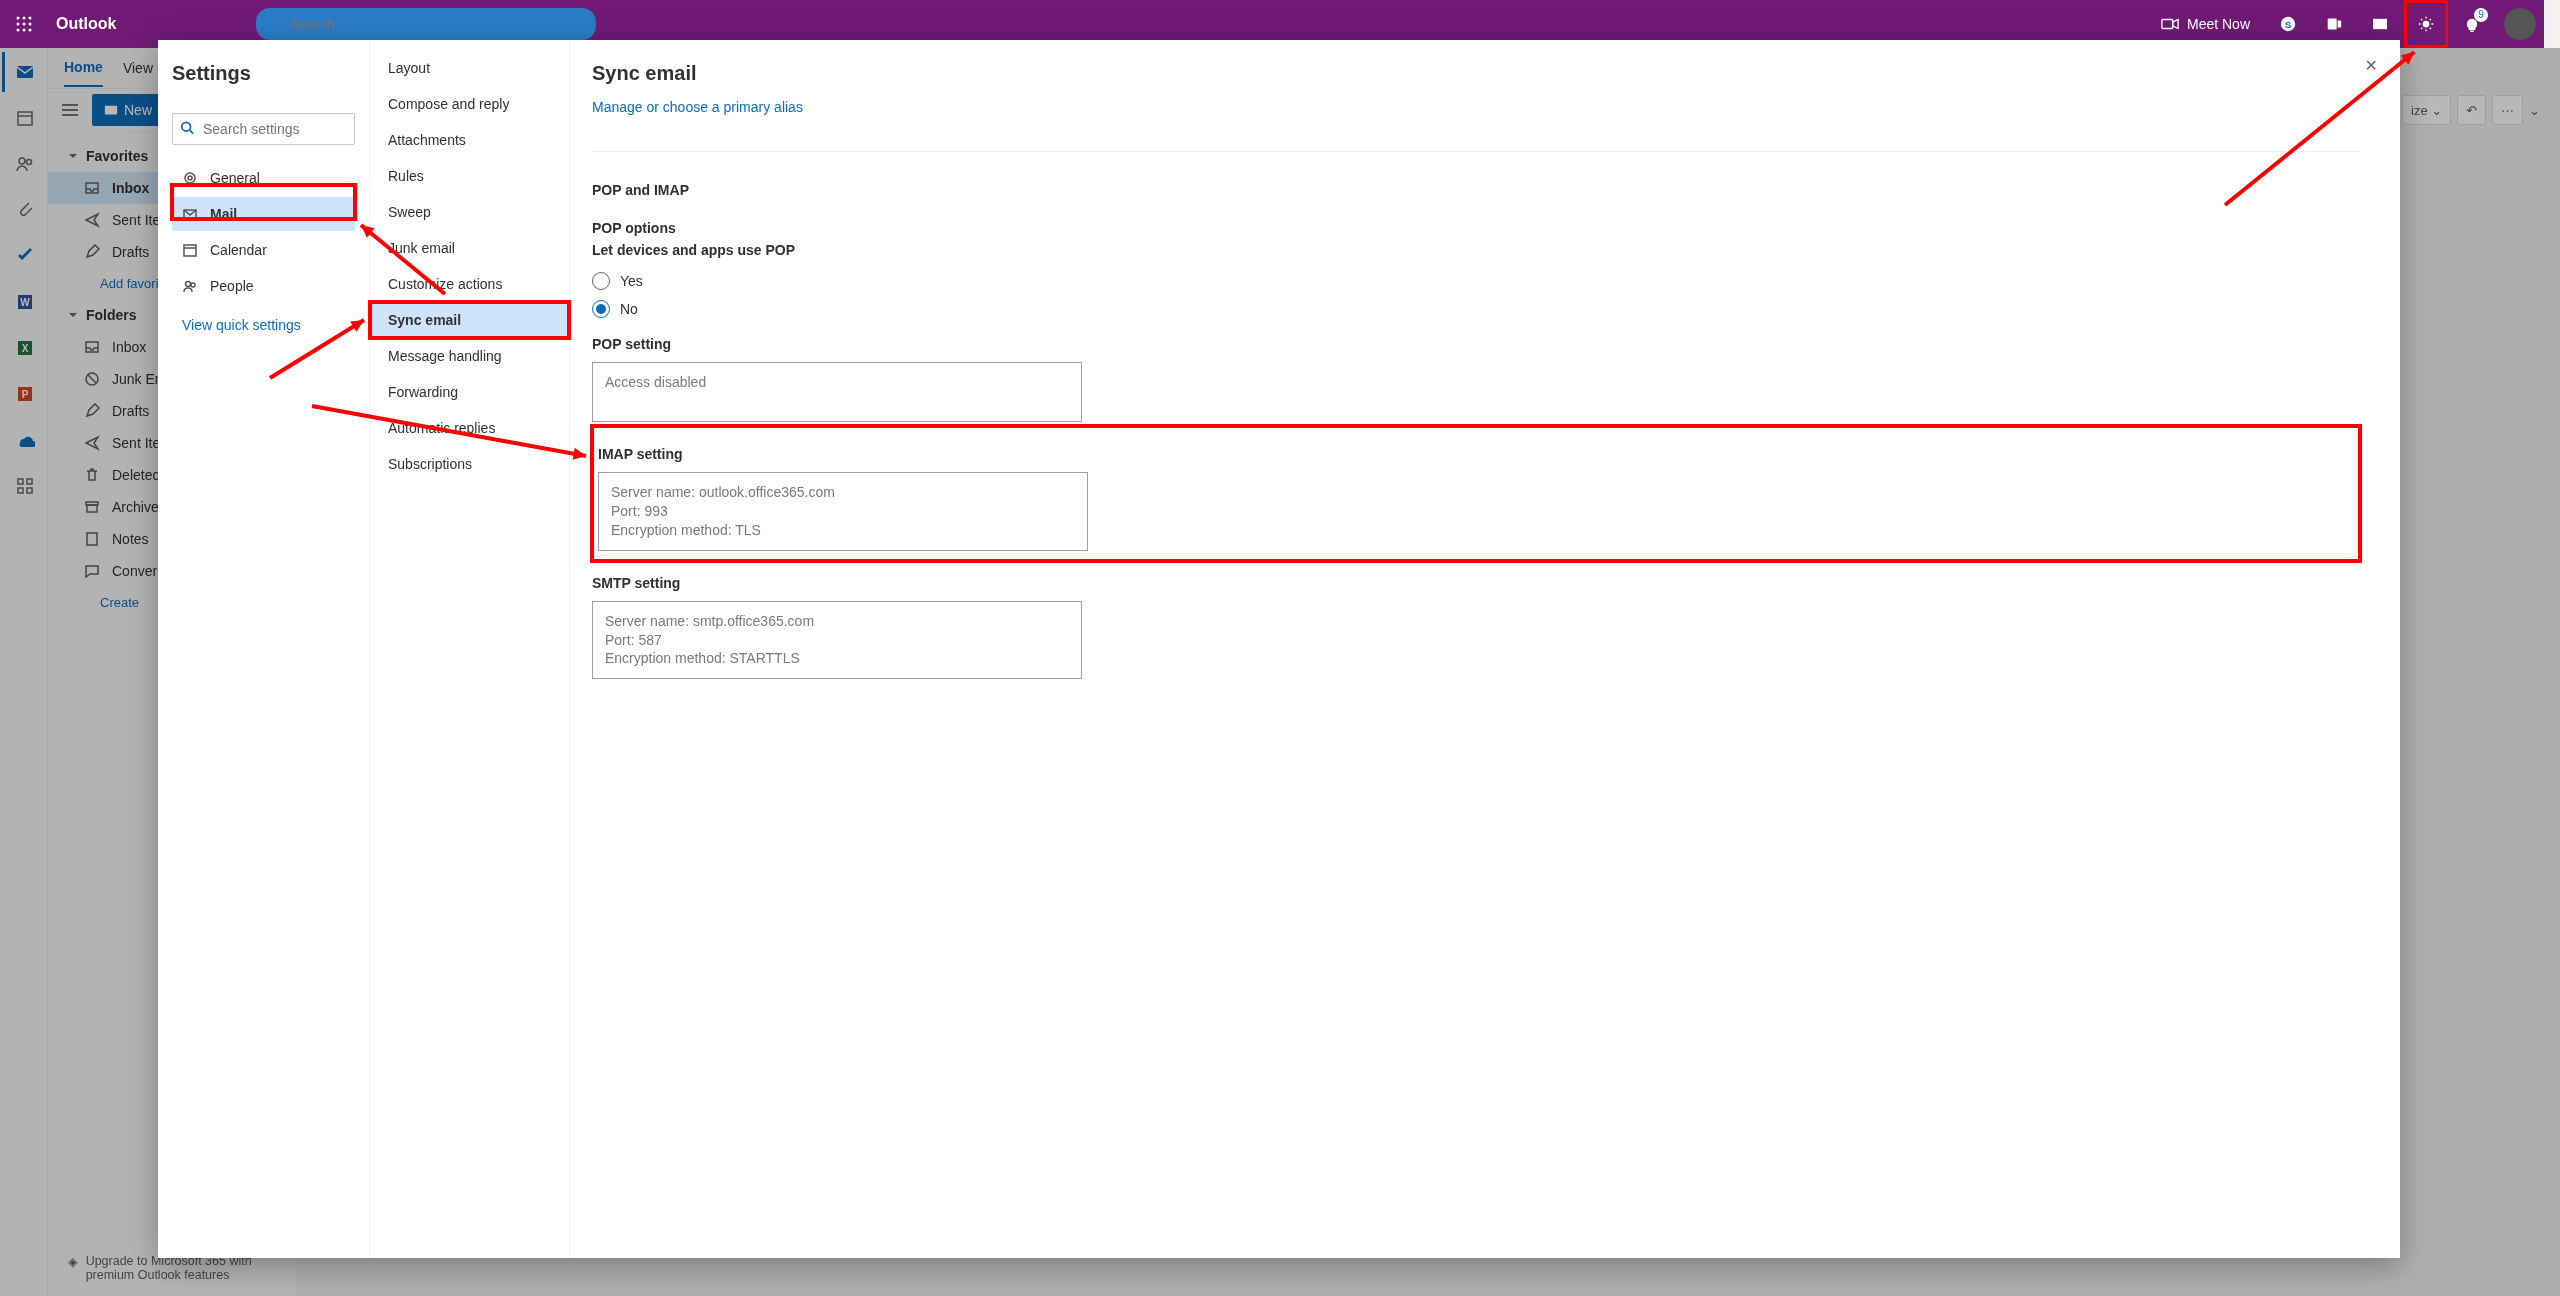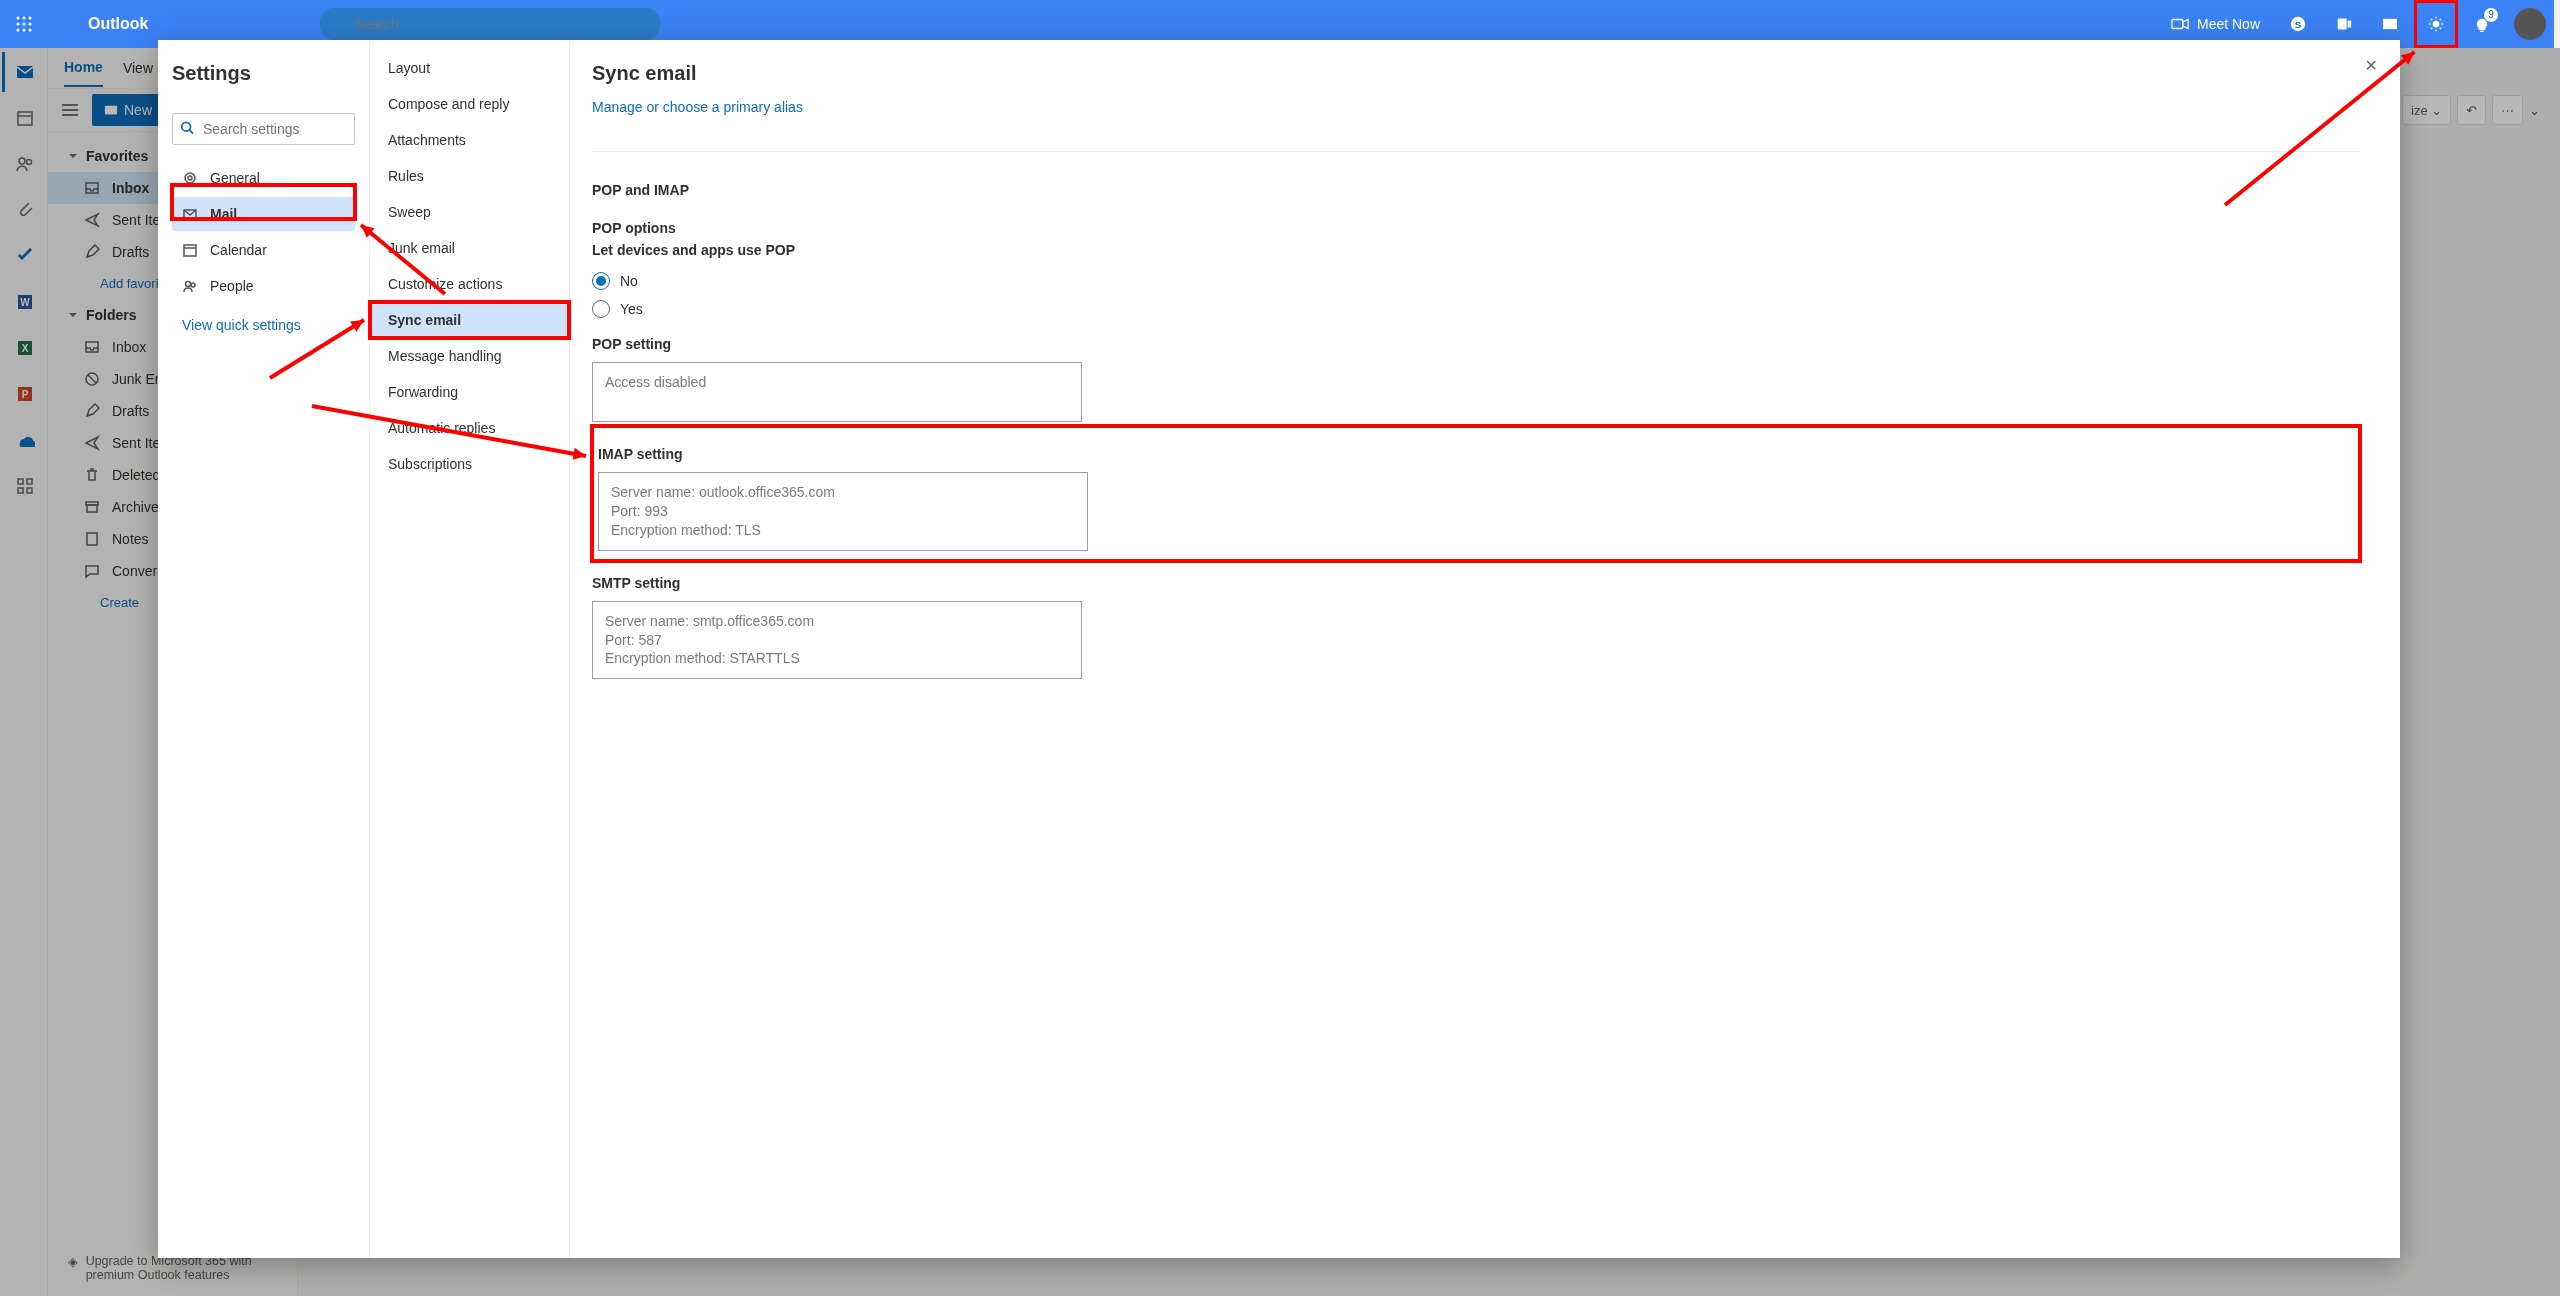--- a/index.html
+++ b/index.html
@@ -1,20 +1,20 @@
 <!DOCTYPE html>
 <html><head>
 <meta charset="utf-8">
 <style>
 * { box-sizing: border-box; margin: 0; padding: 0; font-family: "Segoe UI", Arial, sans-serif; }
 html, body { width: 100%; height: 100%; overflow: hidden; }
 body { background: #f3f2f1; font-size: 14px; color: #323130; position: relative; }
 
 
-.topbar { position: fixed; top: 0; left: 0; right: 6px; height: 48px; background: #3b82f6; color: #fff; display: flex; align-items: center; z-index: 10; gap: 32px; }
+.topbar { position: fixed; top: 0; left: 0; right: 16px; height: 48px; background: #701a75; color: #fff; display: flex; align-items: center; z-index: 10; }
 .waffle { width: 48px; height: 48px; display: flex; align-items: center; justify-content: center; cursor: pointer; }
 .brand { font-size: 16px; font-weight: 600; margin-left: 8px; margin-right: 140px; }
 .searchwrap { flex: 0 0 auto; }
 .searchbox { width: 340px; height: 32px; background: #2b7cc7; border: none; border-radius: 14px; color: #fff; padding: 0 8px 0 34px; font-size: 14px; position: relative; }
 .search-rel { position: relative; }
 .search-rel .sicon { position: absolute; left: 10px; top: 50%; transform: translateY(-50%); color: #cde; }
 .topright { margin-left: auto; display: flex; align-items: center; gap: 2px; }
 .meetnow { display: flex; align-items: center; gap: 8px; padding: 0 14px; height: 48px; cursor: pointer; font-size: 14px; }
 .topicon { width: 44px; height: 48px; display: flex; align-items: center; justify-content: center; cursor: pointer; position: relative; }
 .topicon svg { width: 18px; height: 18px; fill: #fff; }
@@ -415,26 +415,26 @@
   <div class="setmain">
     <div class="pagetitle">Sync email</div>
     <a class="aliaslink">Manage or choose a primary alias</a>
     <div class="hr"></div>
     <div class="sectitle">POP and IMAP</div>
 
     <div class="fieldhead">POP options</div>
     <div class="fieldhead" style="margin-bottom:14px">Let devices and apps use POP</div>
     <div class="radios">
       <label class="radio">
+          <span class="rcirc"></span>
+          <span>Yes</span>
+        </label>
+      <label class="radio">
           <span class="rcirc sel"></span>
           <span>No</span>
-        </label>
-      <label class="radio">
-          <span class="rcirc"></span>
-          <span>Yes</span>
         </label>
     </div>
 
     <div class="fieldhead2">POP setting</div>
     <div class="infobox"><span>Access disabled</span></div>
 
     <div class="imapgroup">
       <div class="fieldhead2">IMAP setting</div>
       <div class="infobox">
         <div>Server name: outlook.office365.com</div>

